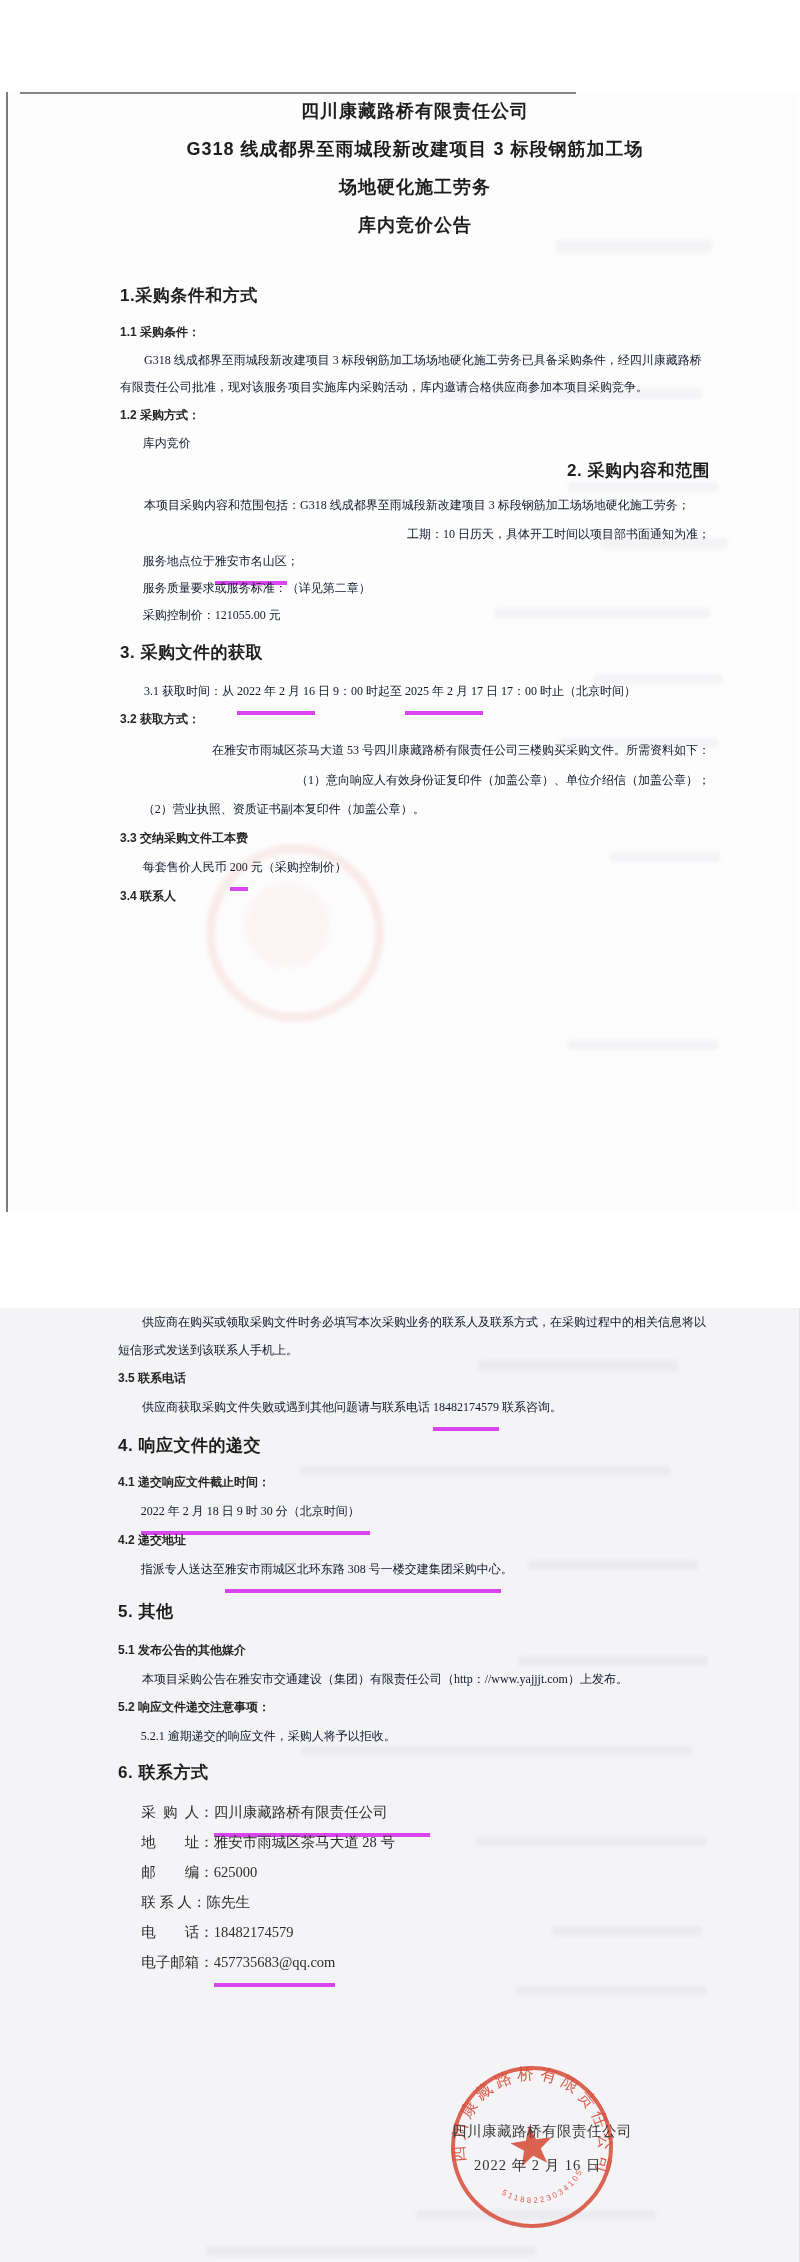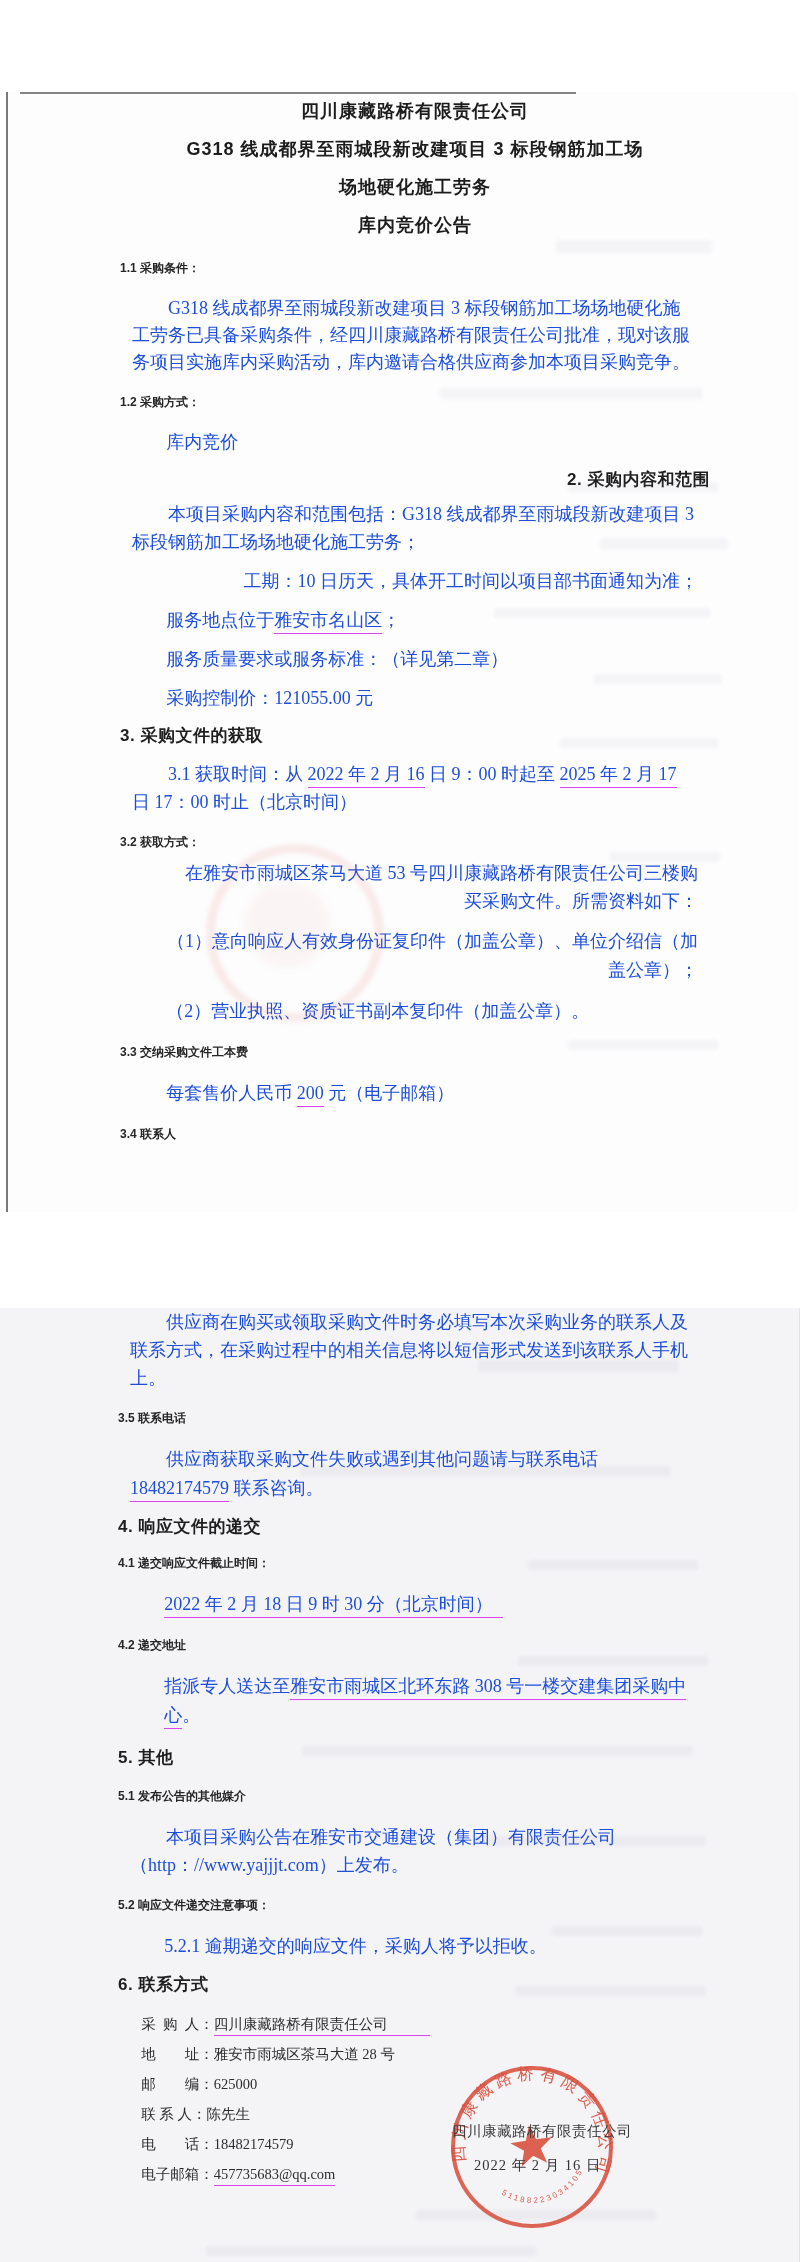--- a/index.html
+++ b/index.html
@@ -26,26 +26,26 @@
     font-size:18px;line-height:38px;color:#1d1d1d;letter-spacing:1px;
   }
   .h{
     font-family:"Liberation Sans", sans-serif;font-weight:700;
     font-size:17px;line-height:24px;color:#1e1e1e;letter-spacing:.5px;margin:0;
   }
   .sh{
     font-family:"Liberation Sans", sans-serif;font-weight:600;
     font-size:12px;line-height:29px;color:#262626;margin:0;
   }
-  .b{font-size:18px;line-height:29px;margin:12px;color:#1d4ed8;}
+  .b{font-size:12px;line-height:29px;margin:0;color:#0f172a;}
   .lh28{line-height:28px;}
   .lh27{line-height:27px;}
   .ind{text-indent:2em;}
   .in2{padding-left:1.9em;}
-  .u{border-bottom:1px solid #d946ef;padding-bottom:3px;}
+  .u{border-bottom:4px solid #d946ef;padding-bottom:13px;}
   .u-ext{padding-right:42px;}
   .u-ext2{padding-right:10px;}
   .mt-sec1{margin-top:40px;}.mt12{margin-top:12px;}.mt10{margin-top:10px;}
   .mt8{margin-top:8px;}.mt6{}.mt2{margin-top:2px;text-align:right;}.mt16{margin-top:16px;}
   .contact{margin-top:12px;}
   .contact .row{line-height:30px;padding-left:1.6em;font-size:14.5px;}
   .contact .lbl{white-space:pre;}
   
   .ghost-stamp{
     position:absolute;left:198px;top:752px;width:160px;height:160px;
@@ -69,20 +69,21 @@
 <div class="page page1">
   <div class="topline"></div>
 
   <div class="doc-title">
     <div>四川康藏路桥有限责任公司</div>
     <div>G318 线成都界至雨城段新改建项目 3 标段钢筋加工场</div>
     <div>场地硬化施工劳务</div>
     <div>库内竞价公告</div>
   </div>
 
+  <p class="h mt-sec1">1.采购条件和方式</p>
 
   <p class="sh mt10">1.1 采购条件：</p>
   <p class="b lh27 ind">G318 线成都界至雨城段新改建项目 3 标段钢筋加工场场地硬化施工劳务已具备采购条件，经四川康藏路桥有限责任公司批准，现对该服务项目实施库内采购活动，库内邀请合格供应商参加本项目采购竞争。</p>
 
   <p class="sh lh28">1.2 采购方式：</p>
   <p class="b lh28 in2">库内竞价</p>
 
   <p class="h mt2">2. 采购内容和范围</p>
   <p class="b lh28 ind mt8">本项目采购内容和范围包括：G318 线成都界至雨城段新改建项目 3 标段钢筋加工场场地硬化施工劳务；</p>
 
@@ -94,21 +95,21 @@
   <p class="h mt12">3. 采购文件的获取</p>
 
   <p class="b lh28 ind mt12"><span>3.1 获取时间：从 </span><span class="u">2022 年 2 月 16</span><span> 日 9：00 时起至 </span><span class="u">2025 年 2 月 17</span><span> 日 17：00 时止（北京时间）</span></p>
 
   <p class="sh">3.2 获取方式：</p>
   <p class="b lh28 ind mt2">在雅安市雨城区茶马大道 53 号四川康藏路桥有限责任公司三楼购买采购文件。所需资料如下：</p>
   <p class="b in2 mt2">（1）意向响应人有效身份证复印件（加盖公章）、单位介绍信（加盖公章）；</p>
   <p class="b in2">（2）营业执照、资质证书副本复印件（加盖公章）。</p>
 
   <p class="sh mt6">3.3 交纳采购文件工本费</p>
-  <p class="b in2"><span>每套售价人民币 </span><span class="u">200</span><span> 元（电子邮箱）</span></p>
+  <p class="b in2"><span>每套售价人民币 </span><span class="u">200</span><span> 元（采购控制价）</span></p>
   <p class="sh">3.4 联系人</p>
 
   <div class="ghost-stamp"></div>
   <div class="ghost-stamp-inner"></div>
 
   <i class="sm" style="left:548px;top:148px;width:156px;height:13px"></i>
   <i class="sm" style="left:432px;top:296px;width:262px;height:11px"></i>
   <i class="sm" style="left:560px;top:390px;width:150px;height:10px"></i>
   <i class="sm" style="left:592px;top:446px;width:128px;height:11px"></i>
   <i class="sm" style="left:486px;top:516px;width:216px;height:10px"></i>

